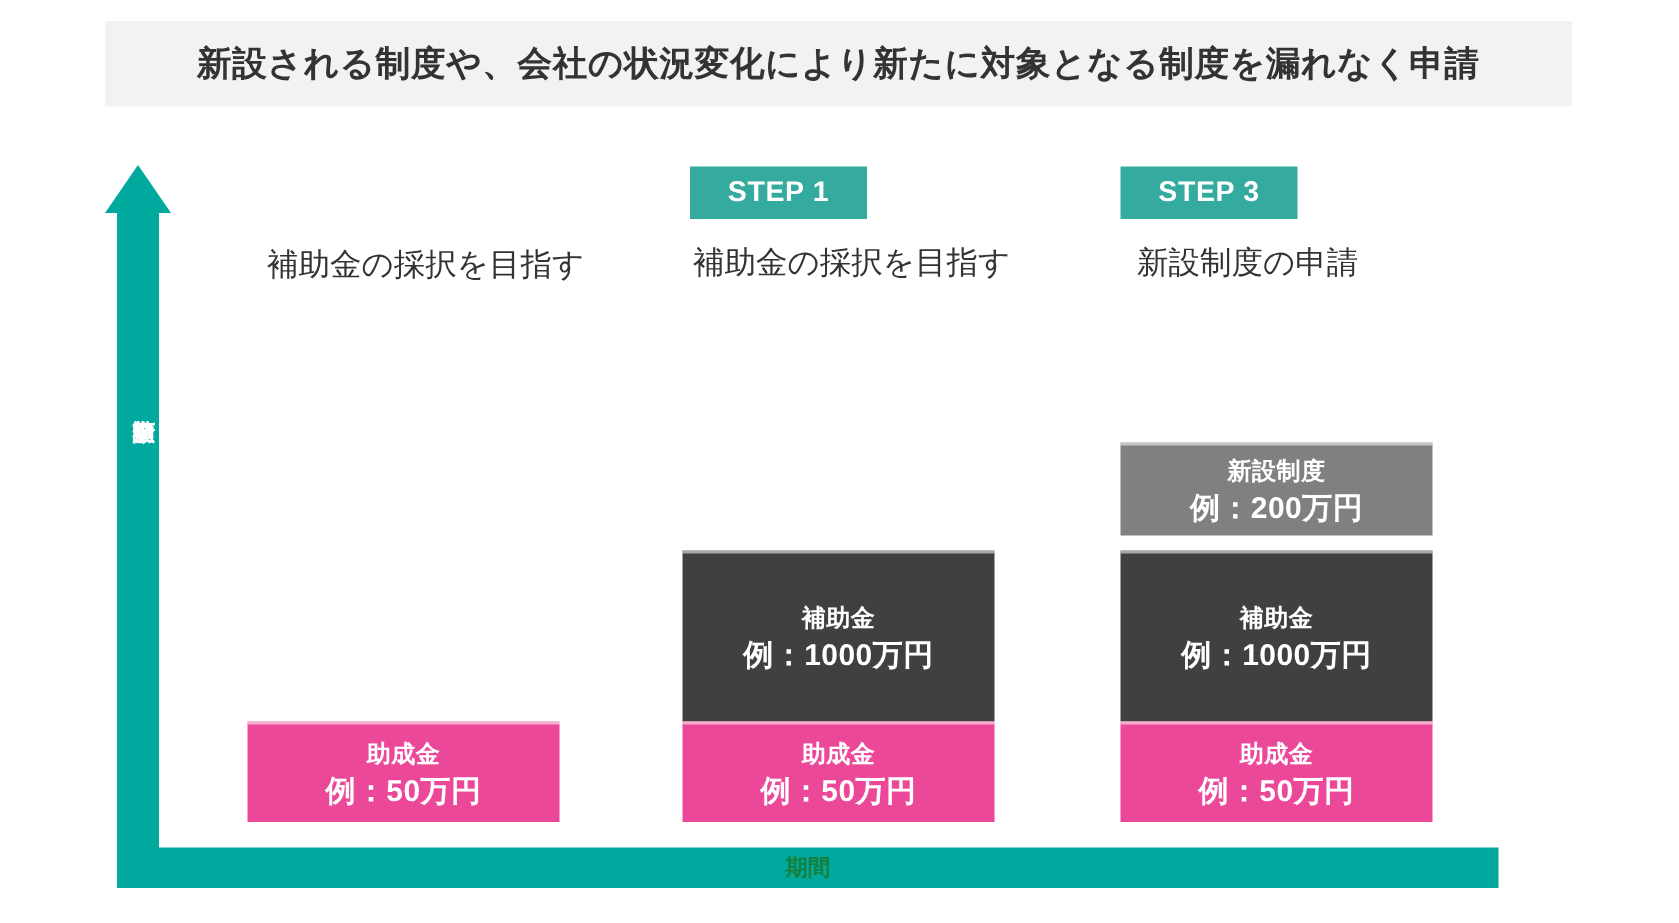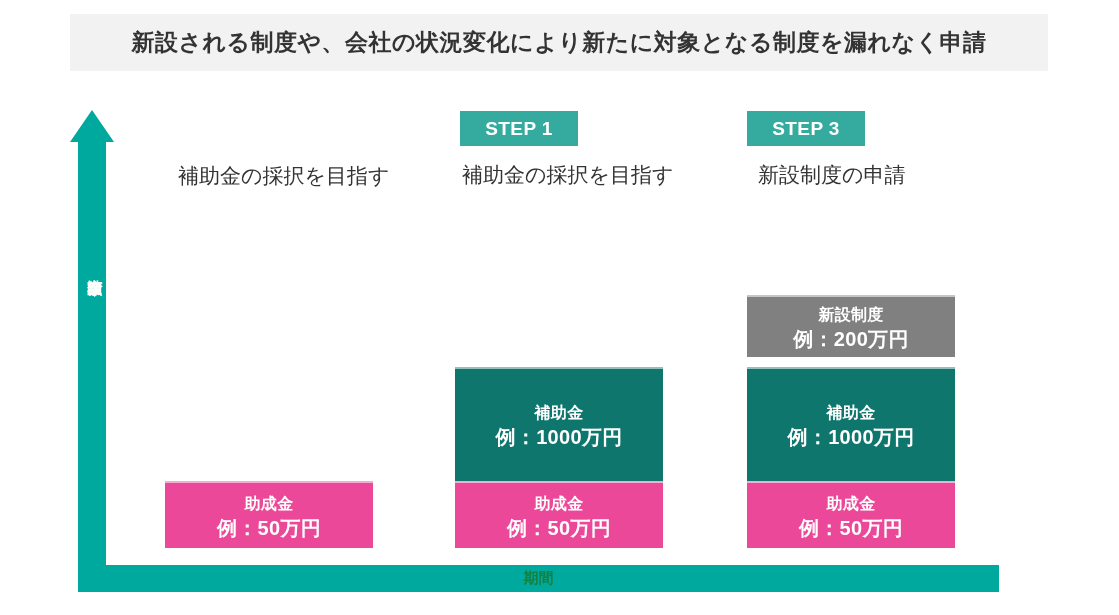--- a/index.html
+++ b/index.html
@@ -134,21 +134,21 @@
     line-height: 24px;
     letter-spacing: 0.3px;
   }
   .bar .bar-amount {
     font-size: 20px;
     font-weight: bold;
     line-height: 24px;
     letter-spacing: 0.3px;
   }
   .bar-josei  { background: #ec4899; }
-  .bar-hojo   { background: #0f766e; }
+  .bar-hojo   { background: #404040; }
   .bar-shinsetsu { background: #808080; }
 </style>
 </head>
 <body>
 
 <div id="canvas">
 
   <div class="header-band">
     <div class="header-title">新設される制度や、会社の状況変化により新たに対象となる制度を漏れなく申請</div>
   </div>

